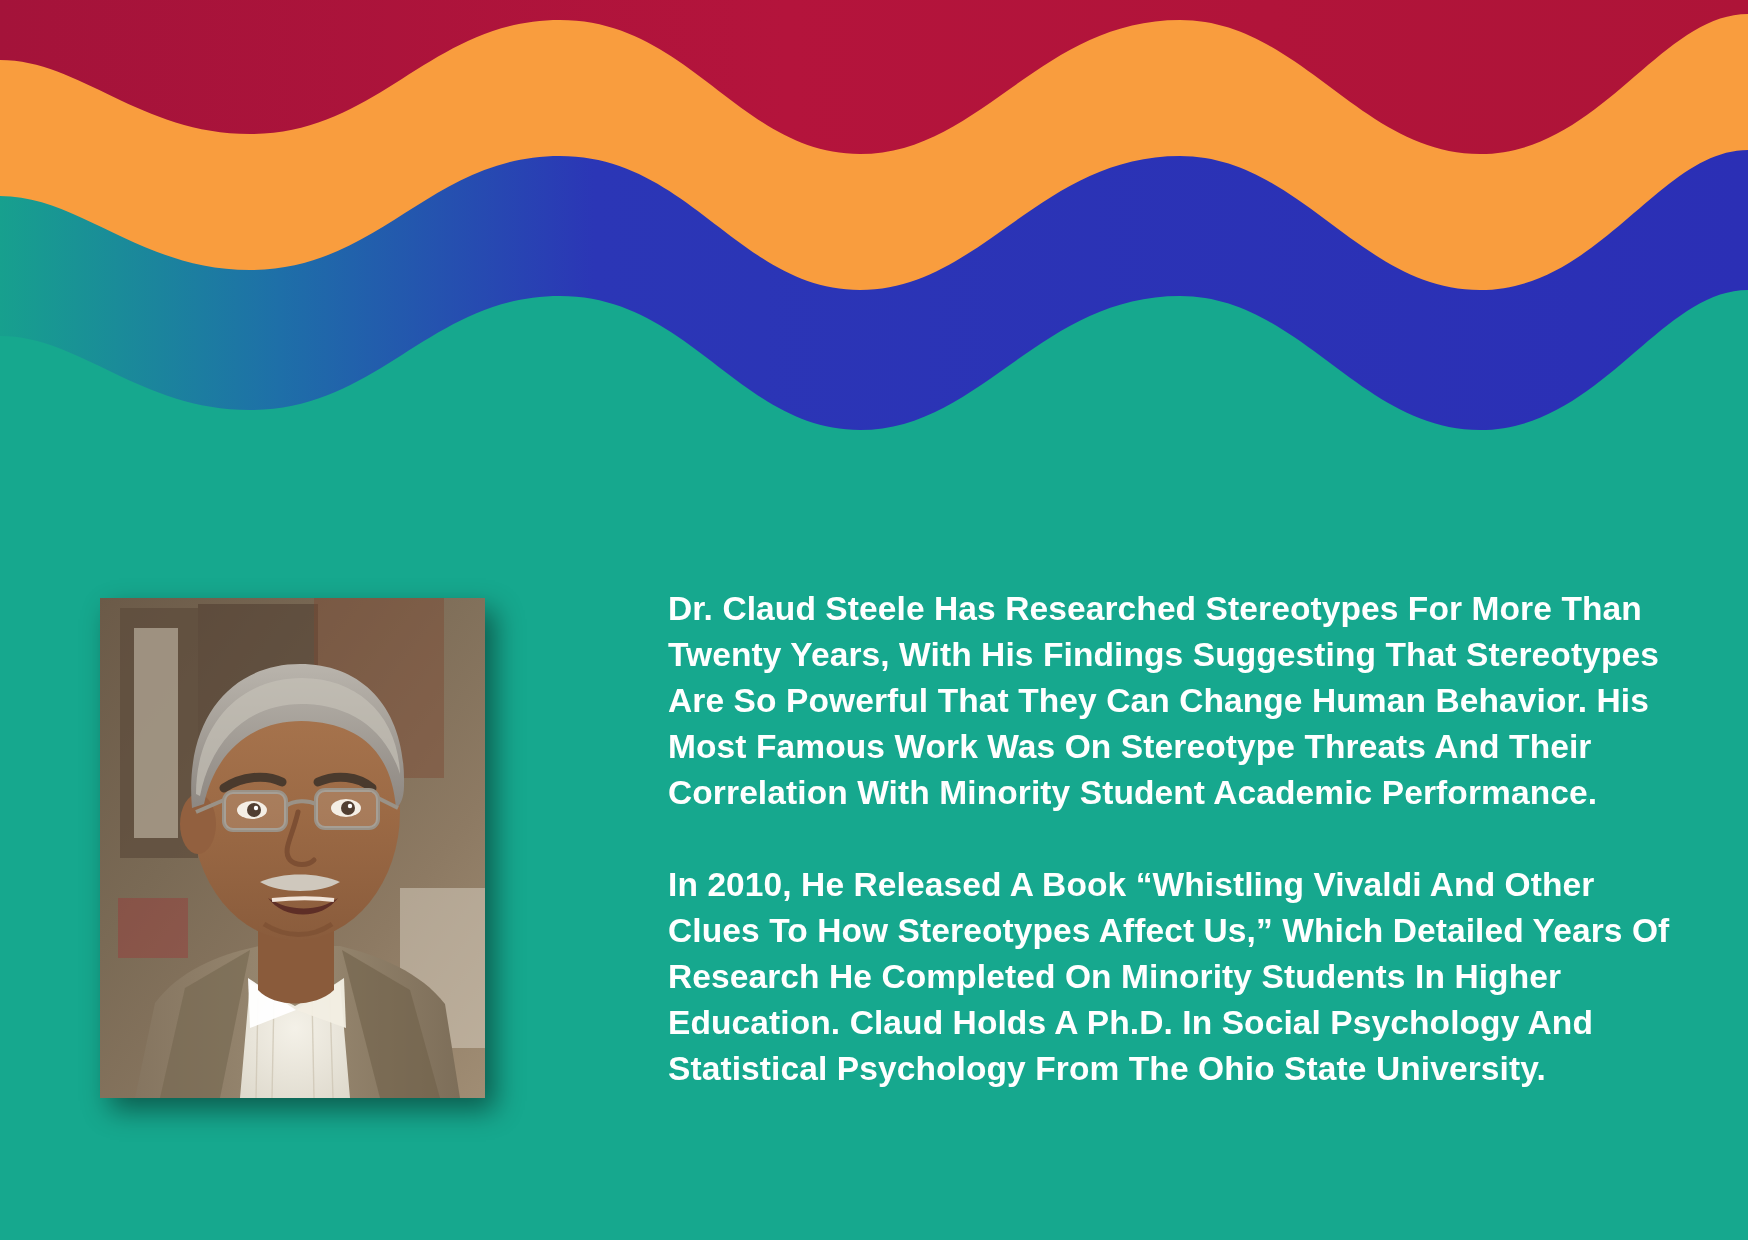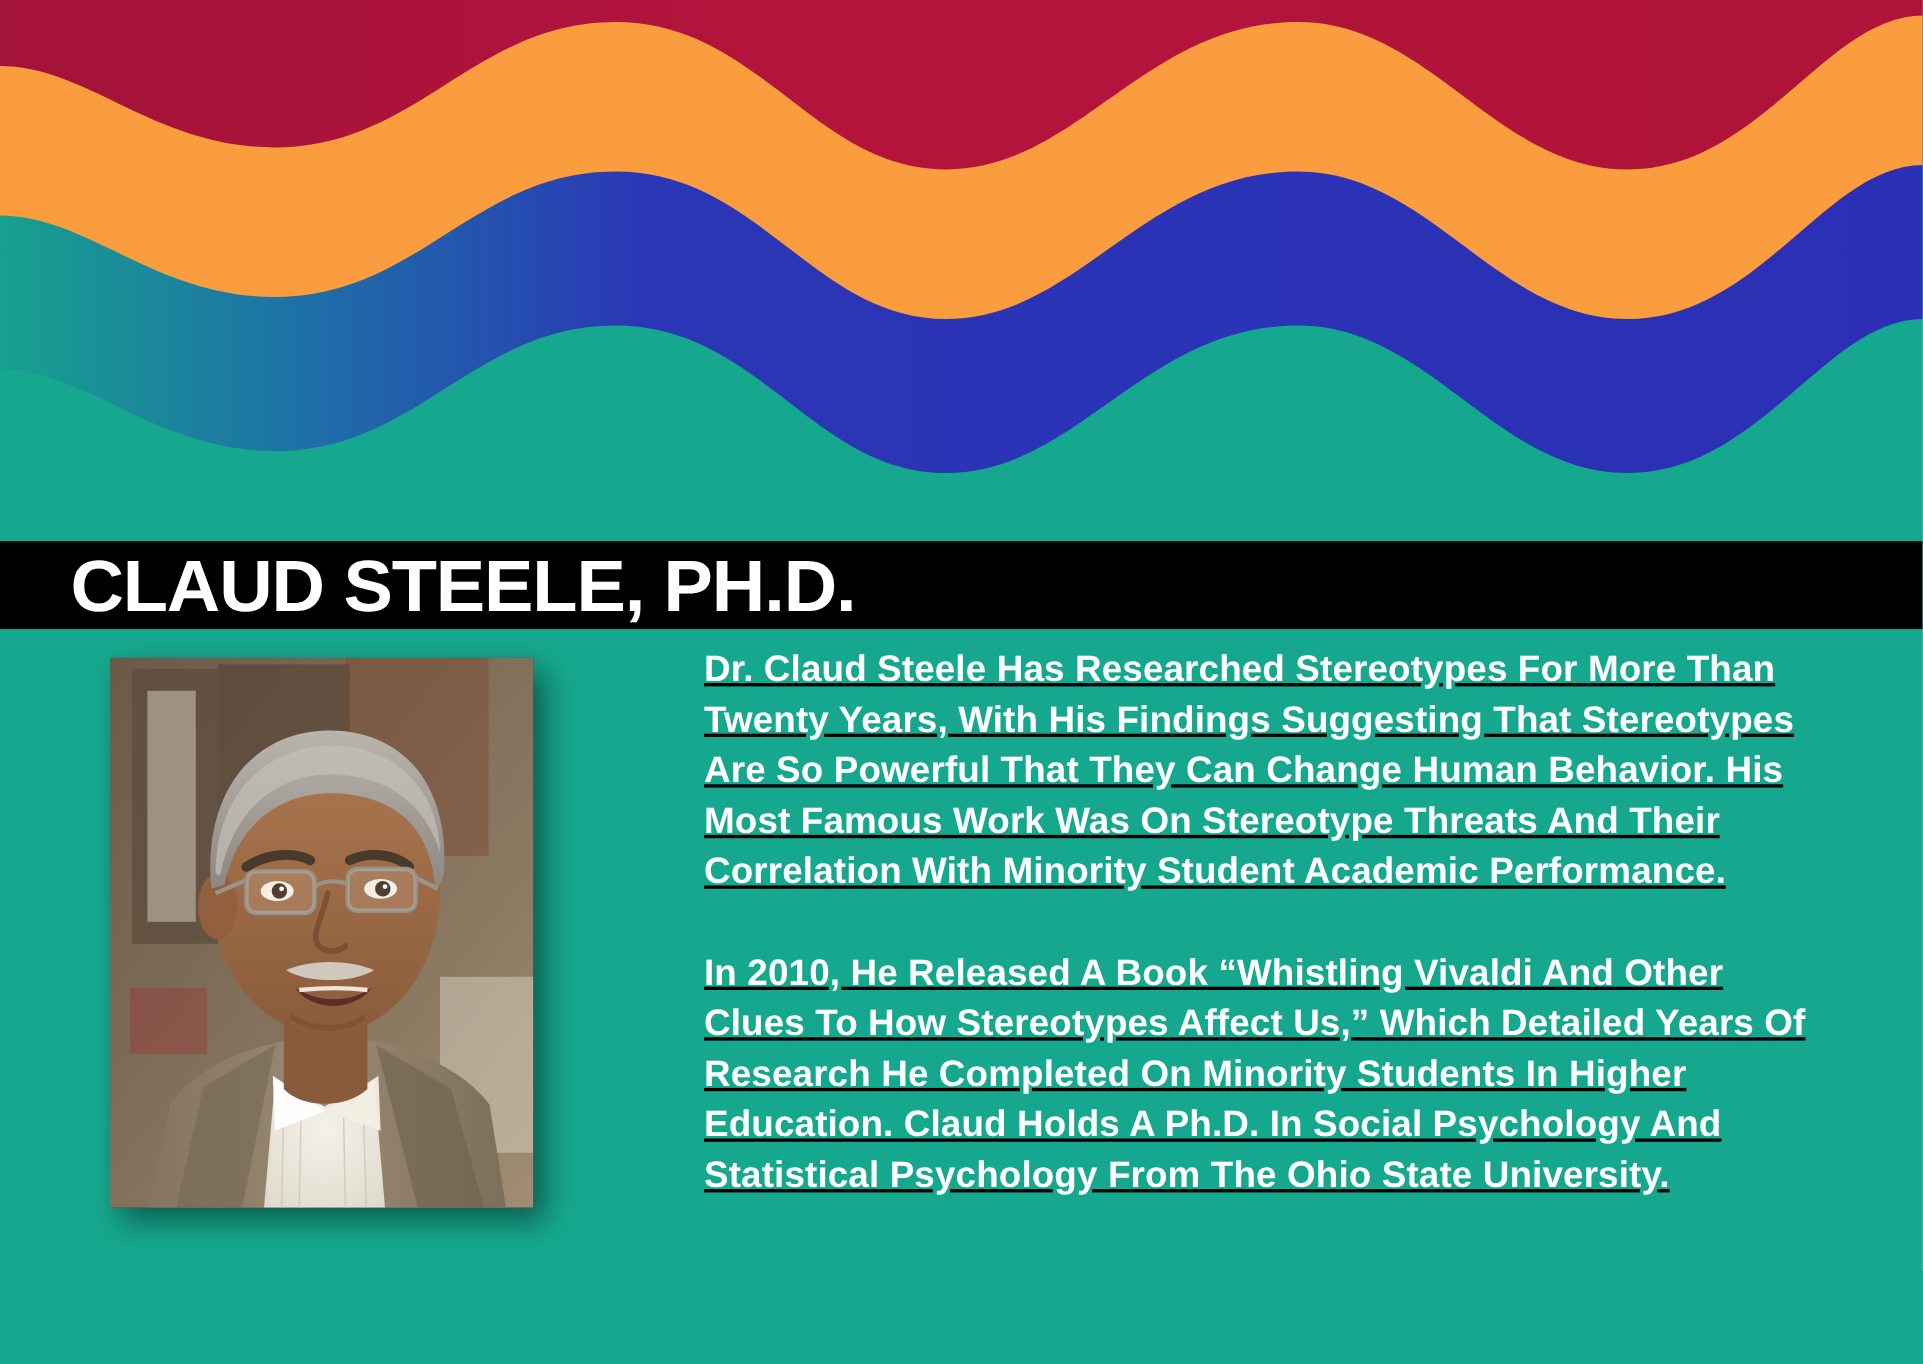--- a/index.html
+++ b/index.html
@@ -86,24 +86,23 @@
   }
   .portrait svg {
     display: block;
     width: 385px;
     height: 500px;
   }
 
   
   .text-col {
     position: absolute;
-    left: 640px;
+    left: 668px;
     top: 14px;
     width: 1024px;
-    text-decoration: underline;
   }
   .bio-para {
     color: #ffffff;
     font-family: "Liberation Sans", sans-serif;
     font-size: 33.5px;
     font-weight: bold;
     line-height: 46px;
     margin: 0 0 46px 0;
     letter-spacing: 0.1px;
   }
@@ -151,23 +150,20 @@
       <path d="M0,0 H1748 V14
                C1660,14 1600,154 1480,154
                C1360,154 1300,20 1180,20
                C1040,20 980,154 860,154
                C740,154 690,20 560,20
                C430,20 380,134 250,134
                C140,134 80,60 0,60 Z" fill="url(#crimGrad)"></path>
     </svg>
   </div>
 
-  <div class="title-bar">
-    <div class="title-text">CLAUD STEELE, PH.D.</div>
-  </div>
 
   <div class="body-area">
 
     <div class="portrait-wrap">
       <div class="portrait">
         <svg viewBox="0 0 385 500" preserveAspectRatio="none" xmlns="http://www.w3.org/2000/svg">
           <defs>
             <linearGradient id="bgBlur" x1="0" y1="0" x2="1" y2="1">
               <stop offset="0" stop-color="#6b5a48"></stop>
               <stop offset="0.35" stop-color="#7a6a55"></stop>

